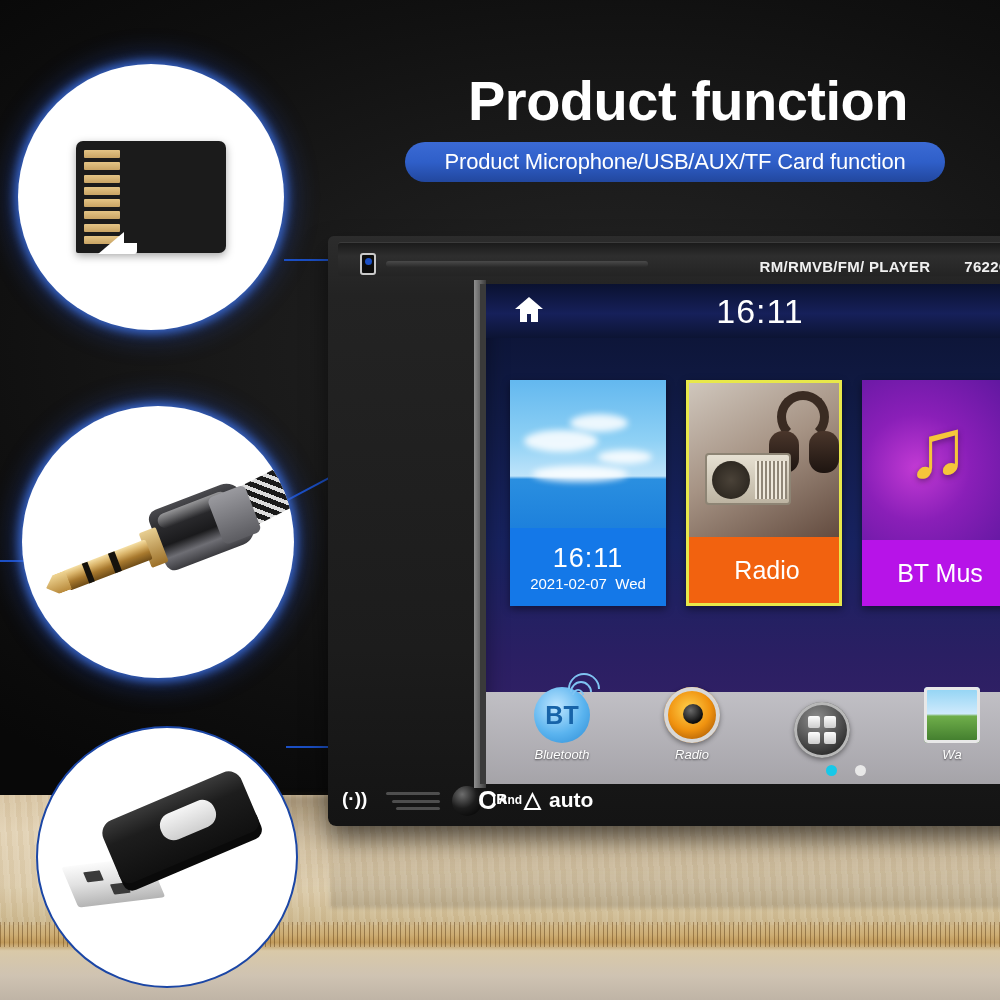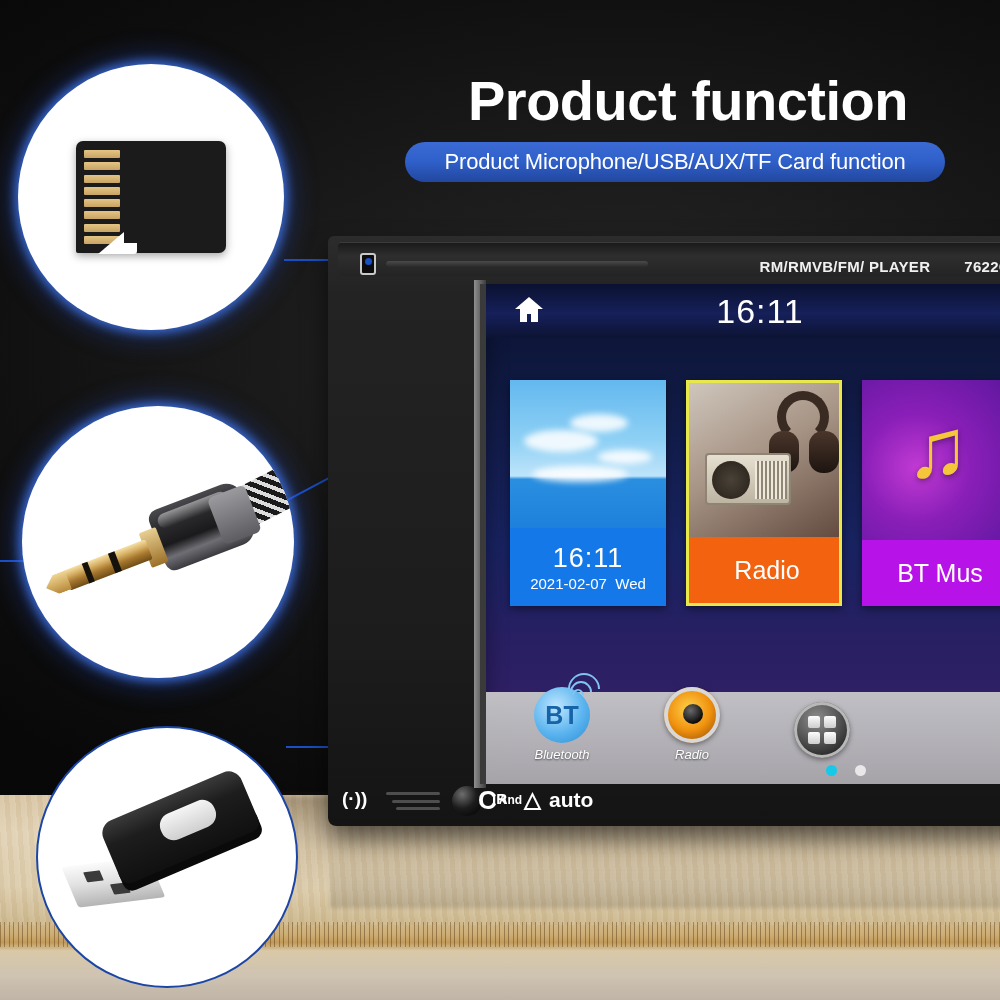--- a/index.html
+++ b/index.html
@@ -505,20 +505,24 @@
           <div class="apps-grid">
               <i></i>
               <i></i>
               <i></i>
               <i></i>
             </div>
         </div>
         <div class="d-lbl"></div>
       </div>
 
+      <div class="dock-item">
+        <div class="d-ico wall-ico"></div>
+        <div class="d-lbl">Wa</div>
+      </div>
 
     </div>
 
     <div class="page-dots">
       <i class="active"></i>
       <i></i>
     </div>
 
   </div>
 </div>

